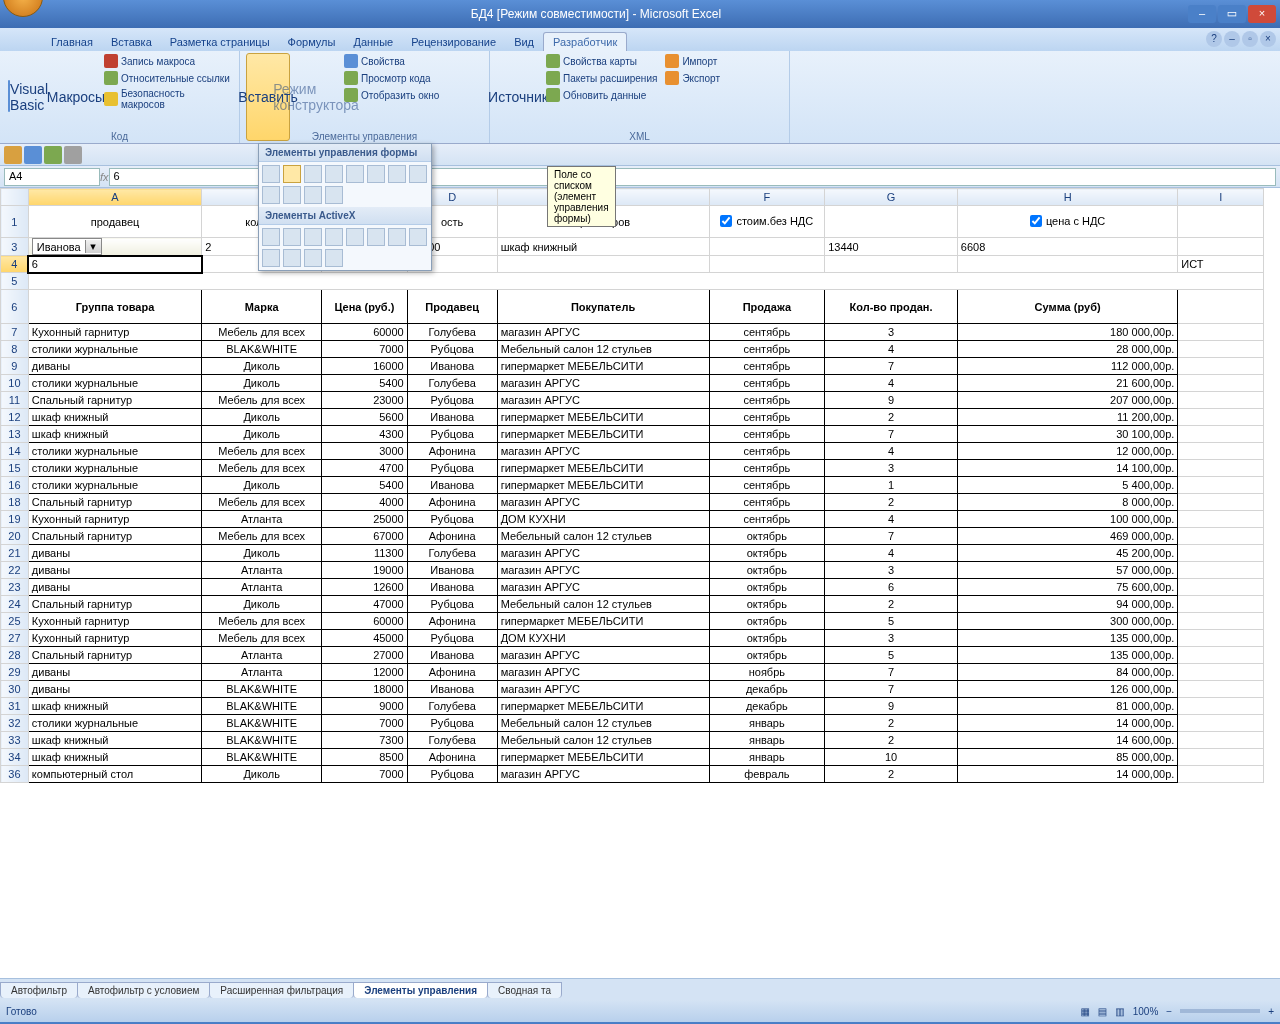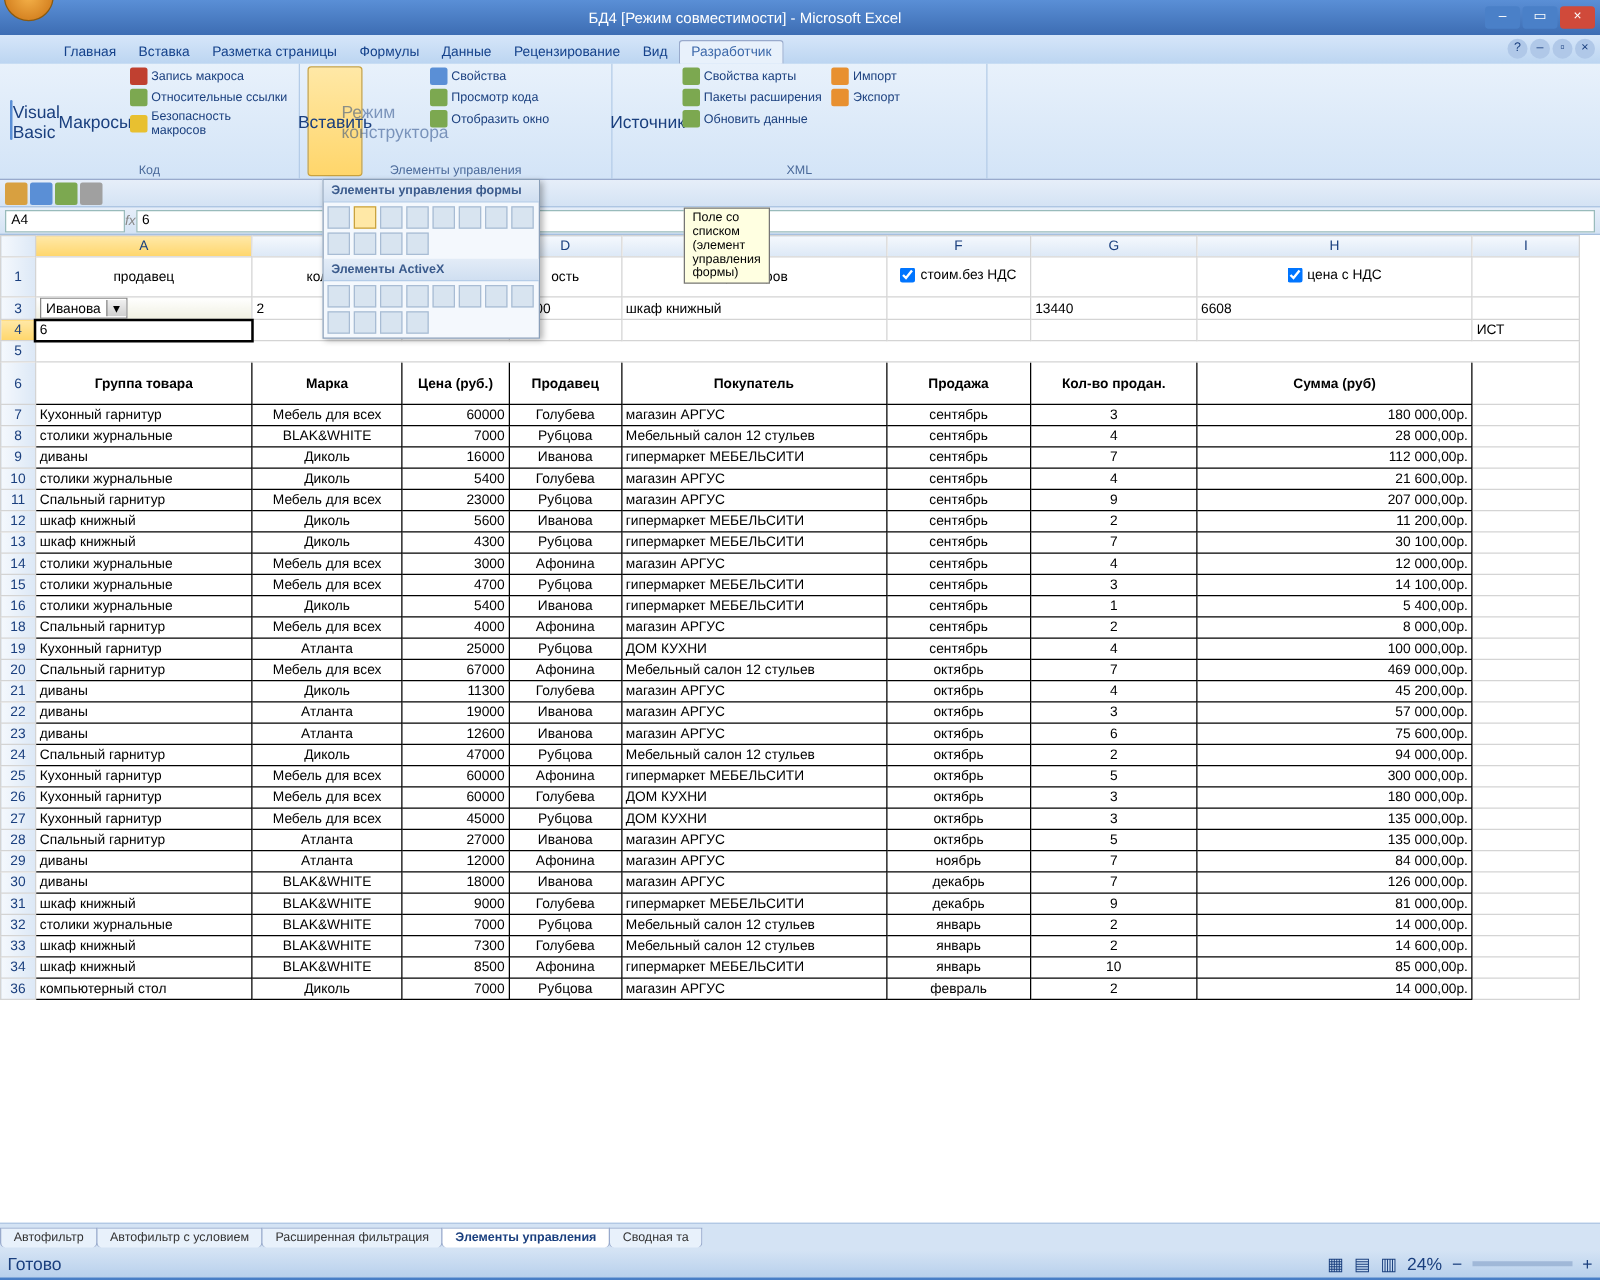--- a/index.html
+++ b/index.html
@@ -49,21 +49,21 @@
 .dg-icons { display: flex; flex-wrap: wrap; padding: 3px; gap: 3px; }
 .dg-icon { width: 18px; height: 18px; background: #d8e4f0; border: 1px solid #a8bcd4; }
 .dg-icon.hl { background: #ffe8a6; border-color: #c9a23f; }
 .tooltip { position: absolute; left: 288px; top: 22px; background: #ffffe1; border: 1px solid #767676; padding: 2px 6px; font-size: 10px; z-index: 60; }
 .combo { display: inline-flex; align-items: center; border: 1px solid #888; background: #fff; height: 17px; }
 .combo span { padding: 0 4px; }
 .combo .arrow { width: 16px; background: linear-gradient(#f0f0f0,#d0d0d0); text-align: center; border-left: 1px solid #888; }
 .sheet-tabs { height: 22px; background: #d4e3f4; display: flex; align-items: center; border-top: 1px solid #a7c0de; }
 .stab { padding: 2px 10px; background: #e8f1fb; border: 1px solid #9ac; border-bottom: none; margin-right: -1px; font-size: 10px; color: #333; border-radius: 0 0 4px 4px; }
 .stab.active { background: #fff; font-weight: bold; color: #1a3f7e; }
-.statusbar { height: 22px; background: linear-gradient(#d4e3f4,#b8d0ec); display: flex; align-items: center; padding: 0 6px; font-size: 14px; color: #1a3f7e; justify-content: space-between; }
+.statusbar { height: 22px; background: linear-gradient(#d4e3f4,#b8d0ec); display: flex; align-items: center; padding: 0 6px; font-size: 10px; color: #1a3f7e; justify-content: space-between; }
 .sb-right { display: flex; align-items: center; gap: 8px; }
 .taskbar { height: 38px; background: linear-gradient(#4a80c8 0%,#2d5fa8 50%,#1a4788 100%); display: flex; align-items: center; padding: 0 4px; gap: 2px; }
 .helpbtns { position: absolute; right: 4px; top: 3px; display: flex; gap: 2px; }
 .hb { width: 16px; height: 16px; border-radius: 8px; background: #b0c8e8; color: #1a3f7e; text-align: center; line-height: 15px; font-size: 10px; }
 .input-cell-fill { background: linear-gradient(#fff,#f0f0e0); }
 .truncated { color: #000; }
 </style>
 </head>
 <body>
 
@@ -533,32 +533,20 @@
           <td class="c">Мебель для всех</td>
           <td class="r">60000</td>
           <td class="c">Афонина</td>
           <td class="">гипермаркет МЕБЕЛЬСИТИ</td>
           <td class="c">октябрь</td>
           <td class="c">5</td>
           <td class="r">300 000,00р.</td>
           <td style="border: 1px solid rgb(212, 212, 212);"></td>
         </tr>
         <tr class="data">
-          <th class="rowh">26</th>
-          <td class="">Кухонный гарнитур</td>
-          <td class="c">Мебель для всех</td>
-          <td class="r">60000</td>
-          <td class="c">Голубева</td>
-          <td class="">ДОМ КУХНИ</td>
-          <td class="c">октябрь</td>
-          <td class="c">3</td>
-          <td class="r">180 000,00р.</td>
-          <td style="border: 1px solid rgb(212, 212, 212);"></td>
-        </tr>
-        <tr class="data">
           <th class="rowh">27</th>
           <td class="">Кухонный гарнитур</td>
           <td class="c">Мебель для всех</td>
           <td class="r">45000</td>
           <td class="c">Рубцова</td>
           <td class="">ДОМ КУХНИ</td>
           <td class="c">октябрь</td>
           <td class="c">3</td>
           <td class="r">135 000,00р.</td>
           <td style="border: 1px solid rgb(212, 212, 212);"></td>
@@ -670,21 +658,21 @@
     <div class="stab active">Элементы управления</div>
     <div class="stab">Сводная та</div>
   </div>
 
 <div class="statusbar">
   <span>Готово</span>
   <div class="sb-right">
     <span>▦</span>
     <span>▤</span>
     <span>▥</span>
-    <span>24%</span>
+    <span>100%</span>
     <span>−</span>
     <span style="width:80px;height:4px;background:#a0b8d8;display:inline-block"></span>
     <span>+</span>
   </div>
 </div>
 
 <div class="taskbar">
   
   
   

